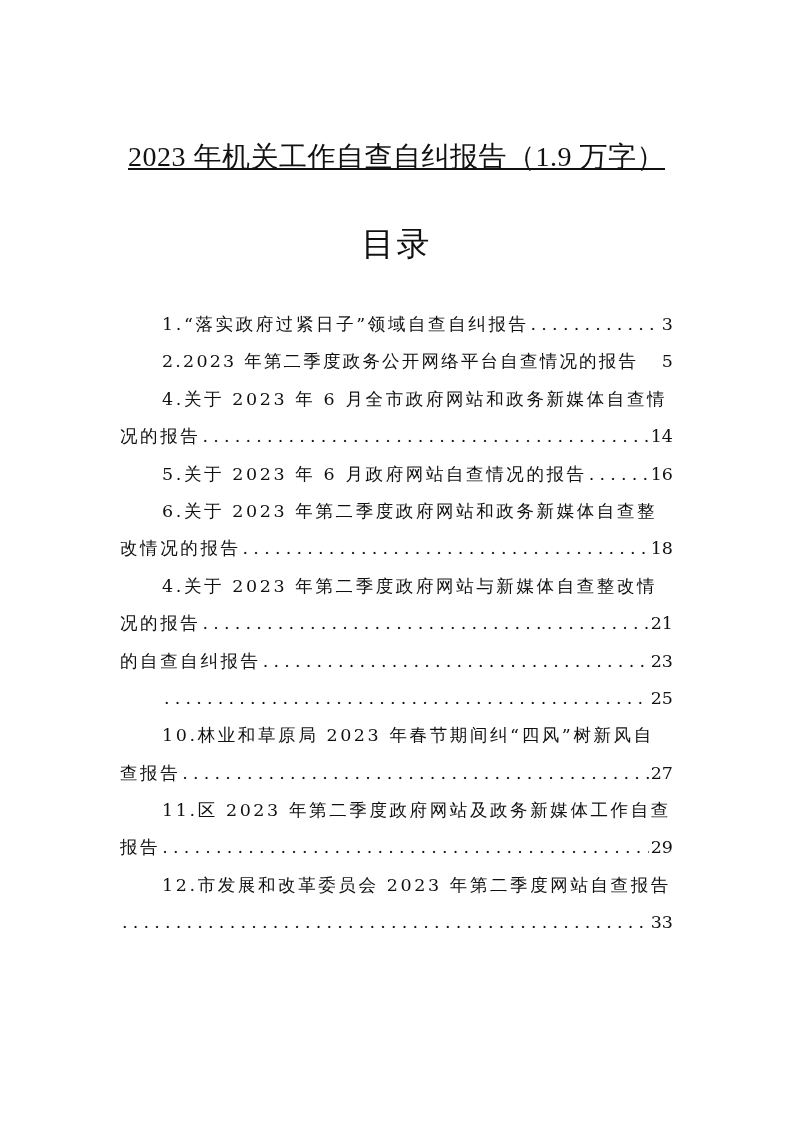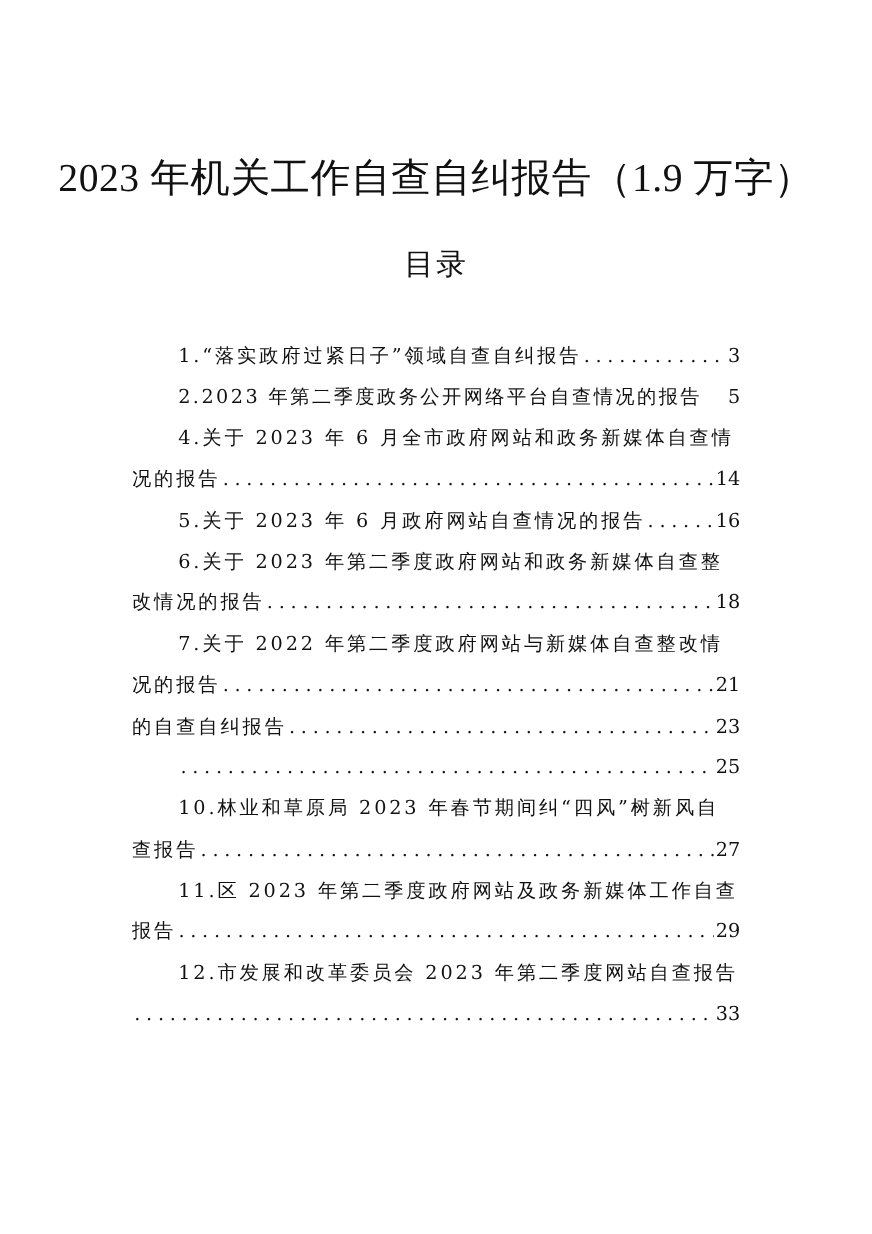--- a/index.html
+++ b/index.html
@@ -1,21 +1,21 @@
 <!DOCTYPE html>
 <html><head>
 <meta charset="utf-8">
 <style>
   html, body { margin: 0; padding: 0; background: #ffffff; }
   body { width: 793px; height: 1122px; position: relative; overflow: hidden;
          font-family: "DejaVu Serif", "Liberation Serif", serif; color: #111; }
   .title { position: absolute; top: 138px; left: 0; width: 793px; text-align: center;
-           font-family: "Liberation Serif", "DejaVu Serif", serif; font-size: 36px; letter-spacing: 0.5px; }
+           font-family: "Liberation Serif", "DejaVu Serif", serif; font-size: 28px; letter-spacing: 0.5px; text-decoration: underline; }
   .toc-heading { position: absolute; top: 222px; left: 0; width: 793px; text-align: center;
-                 font-family: "Liberation Serif", "DejaVu Serif", serif; font-size: 27px; letter-spacing: 2px; }
+                 font-family: "Liberation Serif", "DejaVu Serif", serif; font-size: 33px; letter-spacing: 2px; }
   .toc { position: absolute; top: 306px; left: 120px; width: 553px; }
   .line { height: 37.4px; line-height: 37.4px; font-size: 17.5px; letter-spacing: 2.6px;
           display: flex; align-items: baseline; white-space: nowrap; }
   .line.first { padding-left: 42px; text-align: right; }
   .line .text { flex: 0 0 auto; }
   .line .dots { flex: 1 1 auto; overflow: hidden; letter-spacing: 5.2px; margin: 0 2px; }
   .line .dots::before { content: "........................................................................................................"; }
   .line .page { flex: 0 0 auto; letter-spacing: 0; }
 </style>
 </head>
@@ -56,21 +56,21 @@
   <div class="line first">
     <span class="text">6.关于 2023 年第二季度政府网站和政务新媒体自查整</span>
   </div>
   <div class="line">
     <span class="text">改情况的报告</span>
     <span class="dots"></span>
     <span class="page">18</span>
   </div>
 
   <div class="line first">
-    <span class="text">7.关于 2022 年第二季度政府网站与新媒体自查整改情</span>
+    <span class="text">4.关于 2023 年第二季度政府网站与新媒体自查整改情</span>
   </div>
   <div class="line">
     <span class="text">况的报告</span>
     <span class="dots"></span>
     <span class="page">21</span>
   </div>
 
   <div class="line">
     <span class="text">的自查自纠报告</span>
     <span class="dots"></span>

